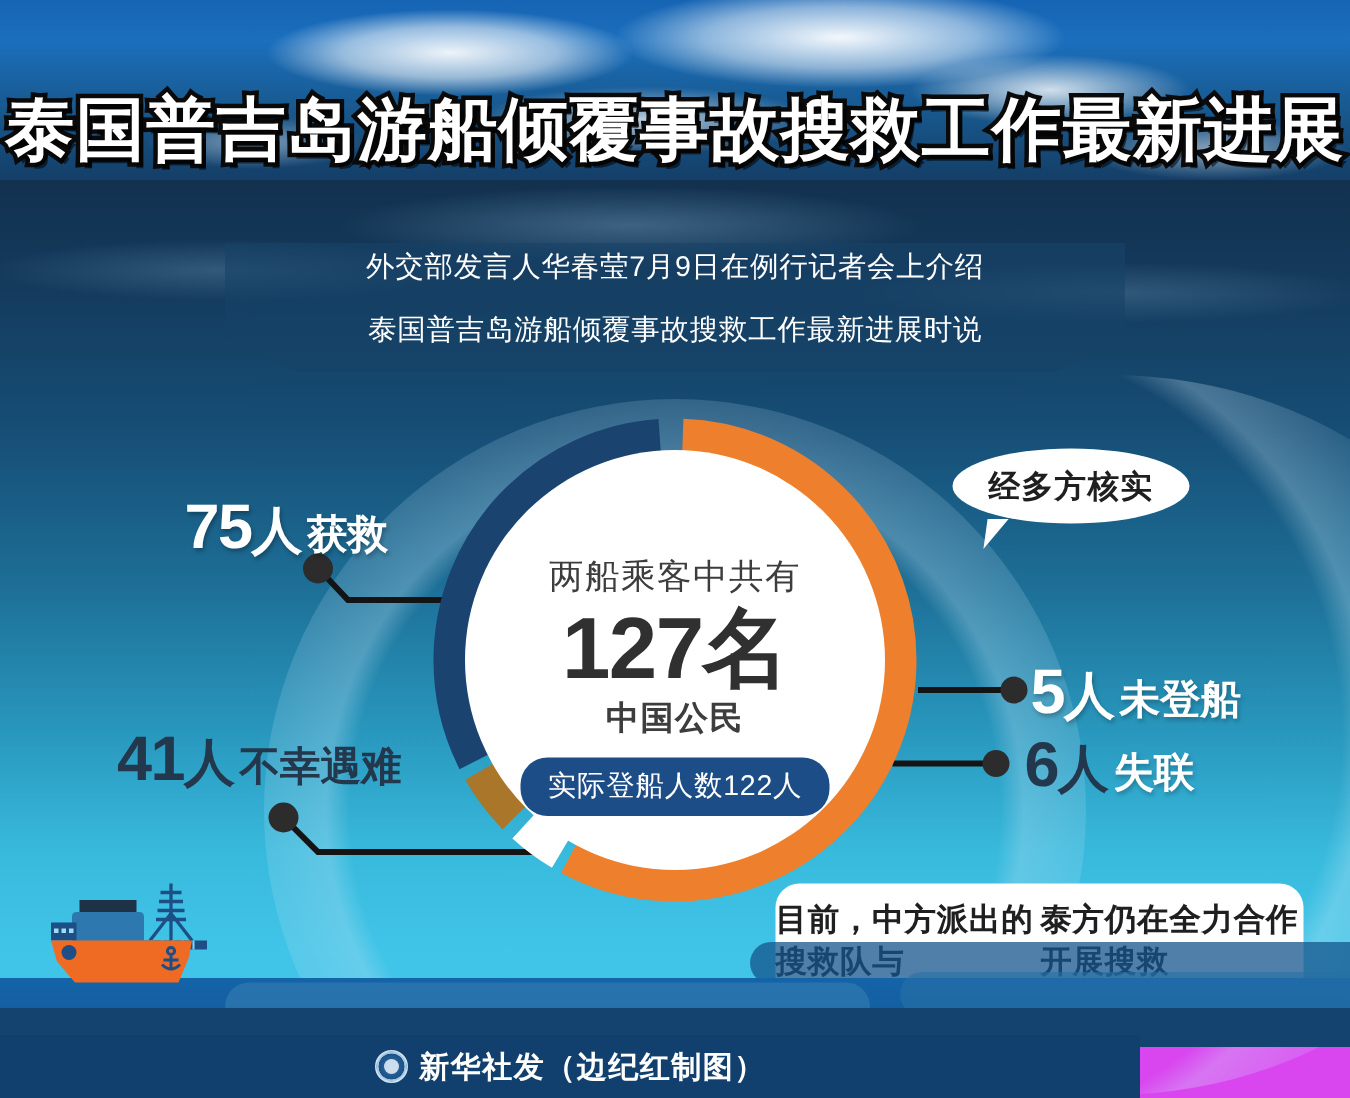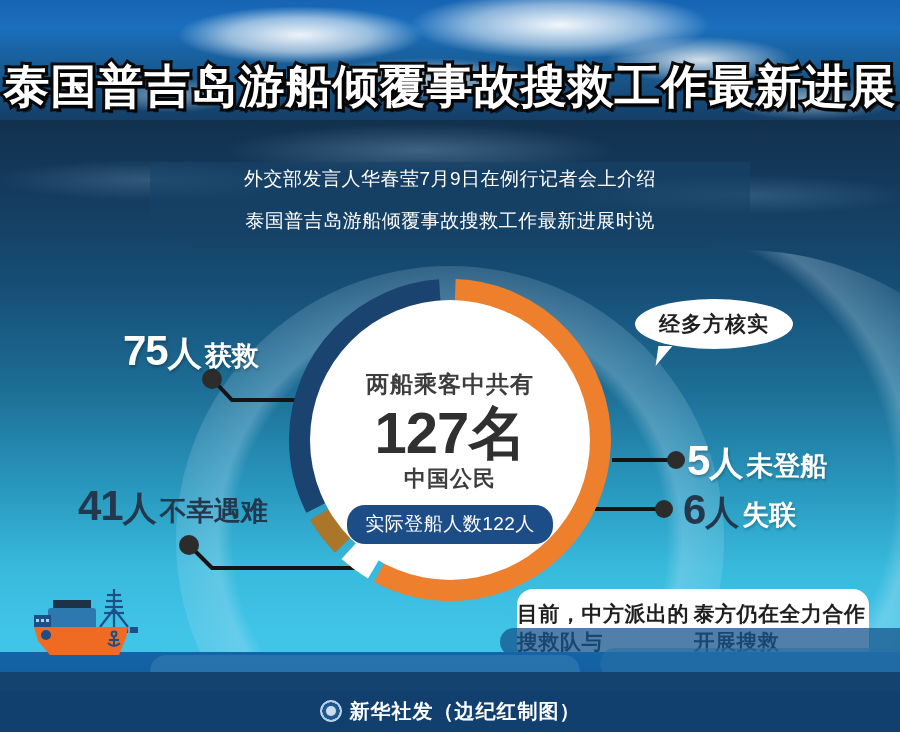--- a/index.html
+++ b/index.html
@@ -75,21 +75,21 @@
   .donut-wrap{position:absolute;left:283px;top:273px;width:334px;height:334px;}
   .donut-core{
     position:absolute;left:27px;top:27px;width:280px;height:280px;border-radius:50%;
     background:#ffffff;
   }
   .center-txt{
     position:absolute;left:27px;top:27px;width:280px;height:280px;
     display:flex;flex-direction:column;align-items:center;justify-content:center;
     text-align:center;color:#3a3a3a;
   }
-  .c-top{font-size:23px;font-weight:bold;letter-spacing:1px;margin-bottom:2px;color:#3d3d3d;margin-top:32px;}
+  .c-top{font-size:23px;font-weight:normal;letter-spacing:1px;margin-bottom:2px;color:#3d3d3d;margin-top:32px;}
   .c-big{font-size:58px;font-weight:bold;line-height:1.0;letter-spacing:-1px;color:#303030;margin:2px 0 2px;}
   .c-sub{font-size:22px;font-weight:bold;color:#3d3d3d;letter-spacing:1px;}
   .c-badge{
     margin-top:11px;background:#1d4d87;color:#ffffff;border-radius:18px;
     padding:6px 18px 7px;font-size:19px;font-weight:normal;letter-spacing:.5px;white-space:nowrap;
   }
 
   
   .bubble{
     position:absolute;background:#ffffff;color:#1f1f1f;
@@ -143,21 +143,21 @@
     position:absolute;left:0;top:672px;width:900px;height:26px;
     background:#15436f;
   }
   .wave-pill{position:absolute;border-radius:24px;}
   .w1{left:150px;top:655px;width:430px;height:32px;background:rgba(57,128,181,.55);}
   .w2{left:500px;top:628px;width:420px;height:28px;background:rgba(22,86,140,.75);}
   .w3{left:600px;top:648px;width:320px;height:30px;background:rgba(40,112,166,.6);}
 
   
   .footer{
-    position:absolute;left:0;top:690px;width:900px;height:42px;
+    position:absolute;left:0;top:690px;width:760px;height:42px;
     background:#12406e;display:flex;align-items:center;justify-content:center;gap:8px;
   }
   .footer .logo{
     width:22px;height:22px;border-radius:50%;
     background:radial-gradient(circle at 50% 50%,#2e6ea8 0%,#1d5287 60%,#9fc4e0 62%,#d8e8f5 100%);
     border:1px solid #cfe2f2;position:relative;flex:none;
   }
   .footer .logo::after{
     content:"";position:absolute;left:5px;top:5px;width:10px;height:10px;border-radius:50%;
     background:#e9f3fb;opacity:.85;

